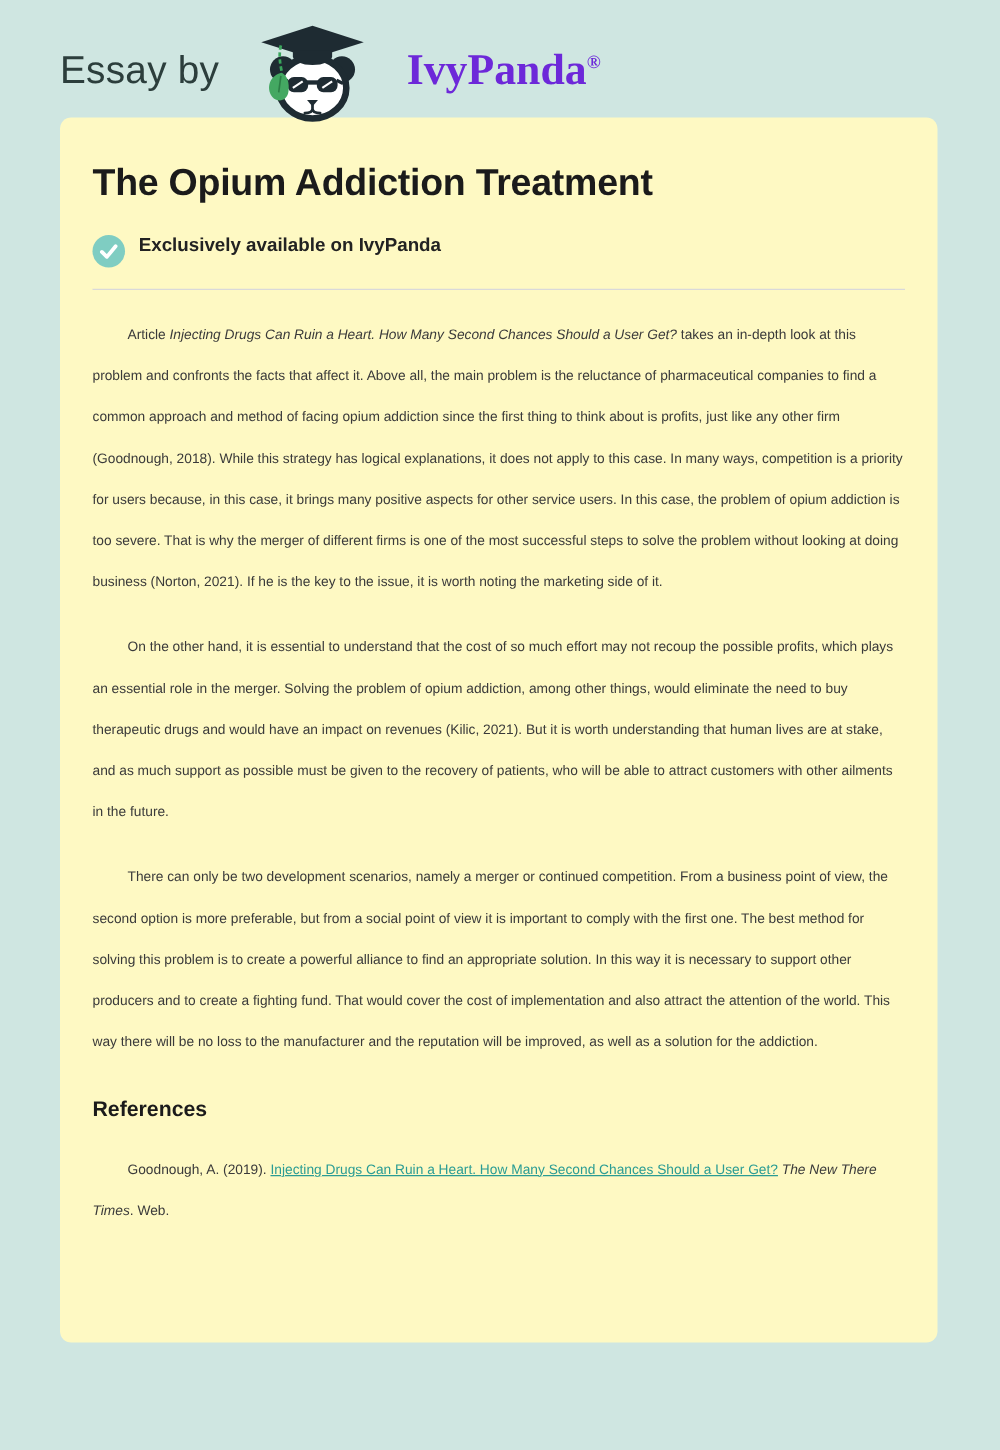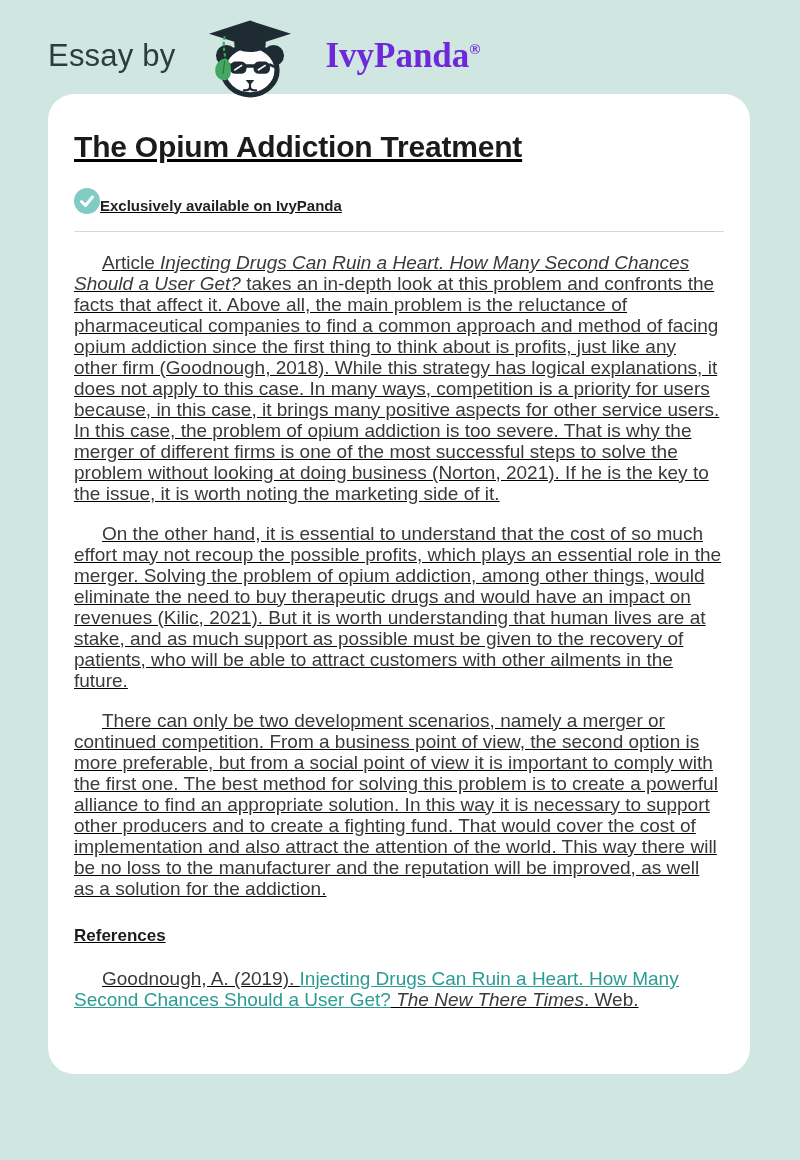--- a/index.html
+++ b/index.html
@@ -27,35 +27,35 @@
     font-family: "Liberation Serif", "DejaVu Serif", serif;
     font-weight: bold;
     font-size: 35px;
     color: #6d28d9;
   }
   .brand sup { font-size: 15px; font-weight: bold; }
   .card {
     width: 702px;
     margin: 22px 0 0 48px;
     min-height: 980px;
-    background: #ffffff;
-    border-radius: 26px;
+    background: #fef9c3;
+    border-radius: 9px;
     padding: 34px 26px 30px 26px;
-    text-decoration: underline;
   }
   h1.essay-title {
     margin: 0 0 22px 0;
     font-size: 30px;
     line-height: 1.25;
     color: #1b1b1b;
     letter-spacing: -0.2px;
   }
   .badge-row {
     display: flex;
-    align-items: flex-end;
+    align-items: flex-start;
+    gap: 11px;
     margin: 0 0 17px 0;
   }
   .check-circle {
     width: 26px; height: 26px;
     flex: 0 0 26px;
     border-radius: 50%;
     background: #7fcdc2;
     display: flex; align-items: center; justify-content: center;
   }
   .badge-label {
@@ -63,22 +63,22 @@
     font-weight: bold;
     color: #222222;
   }
   hr.divider {
     border: none;
     border-top: 1px solid #d9d9d9;
     margin: 0 0 20px 0;
   }
   p.body {
     margin: 0 0 19px 0;
-    font-size: 19px;
-    line-height: 21px;
+    font-size: 11px;
+    line-height: 33px;
     color: #3a3a3a;
     text-indent: 28px;
   }
   h2.refs-heading {
     margin: 27px 0 22px 0;
     font-size: 17px;
     color: #1b1b1b;
   }
   p.reference { margin-bottom: 0; }
   a.ref-link {

